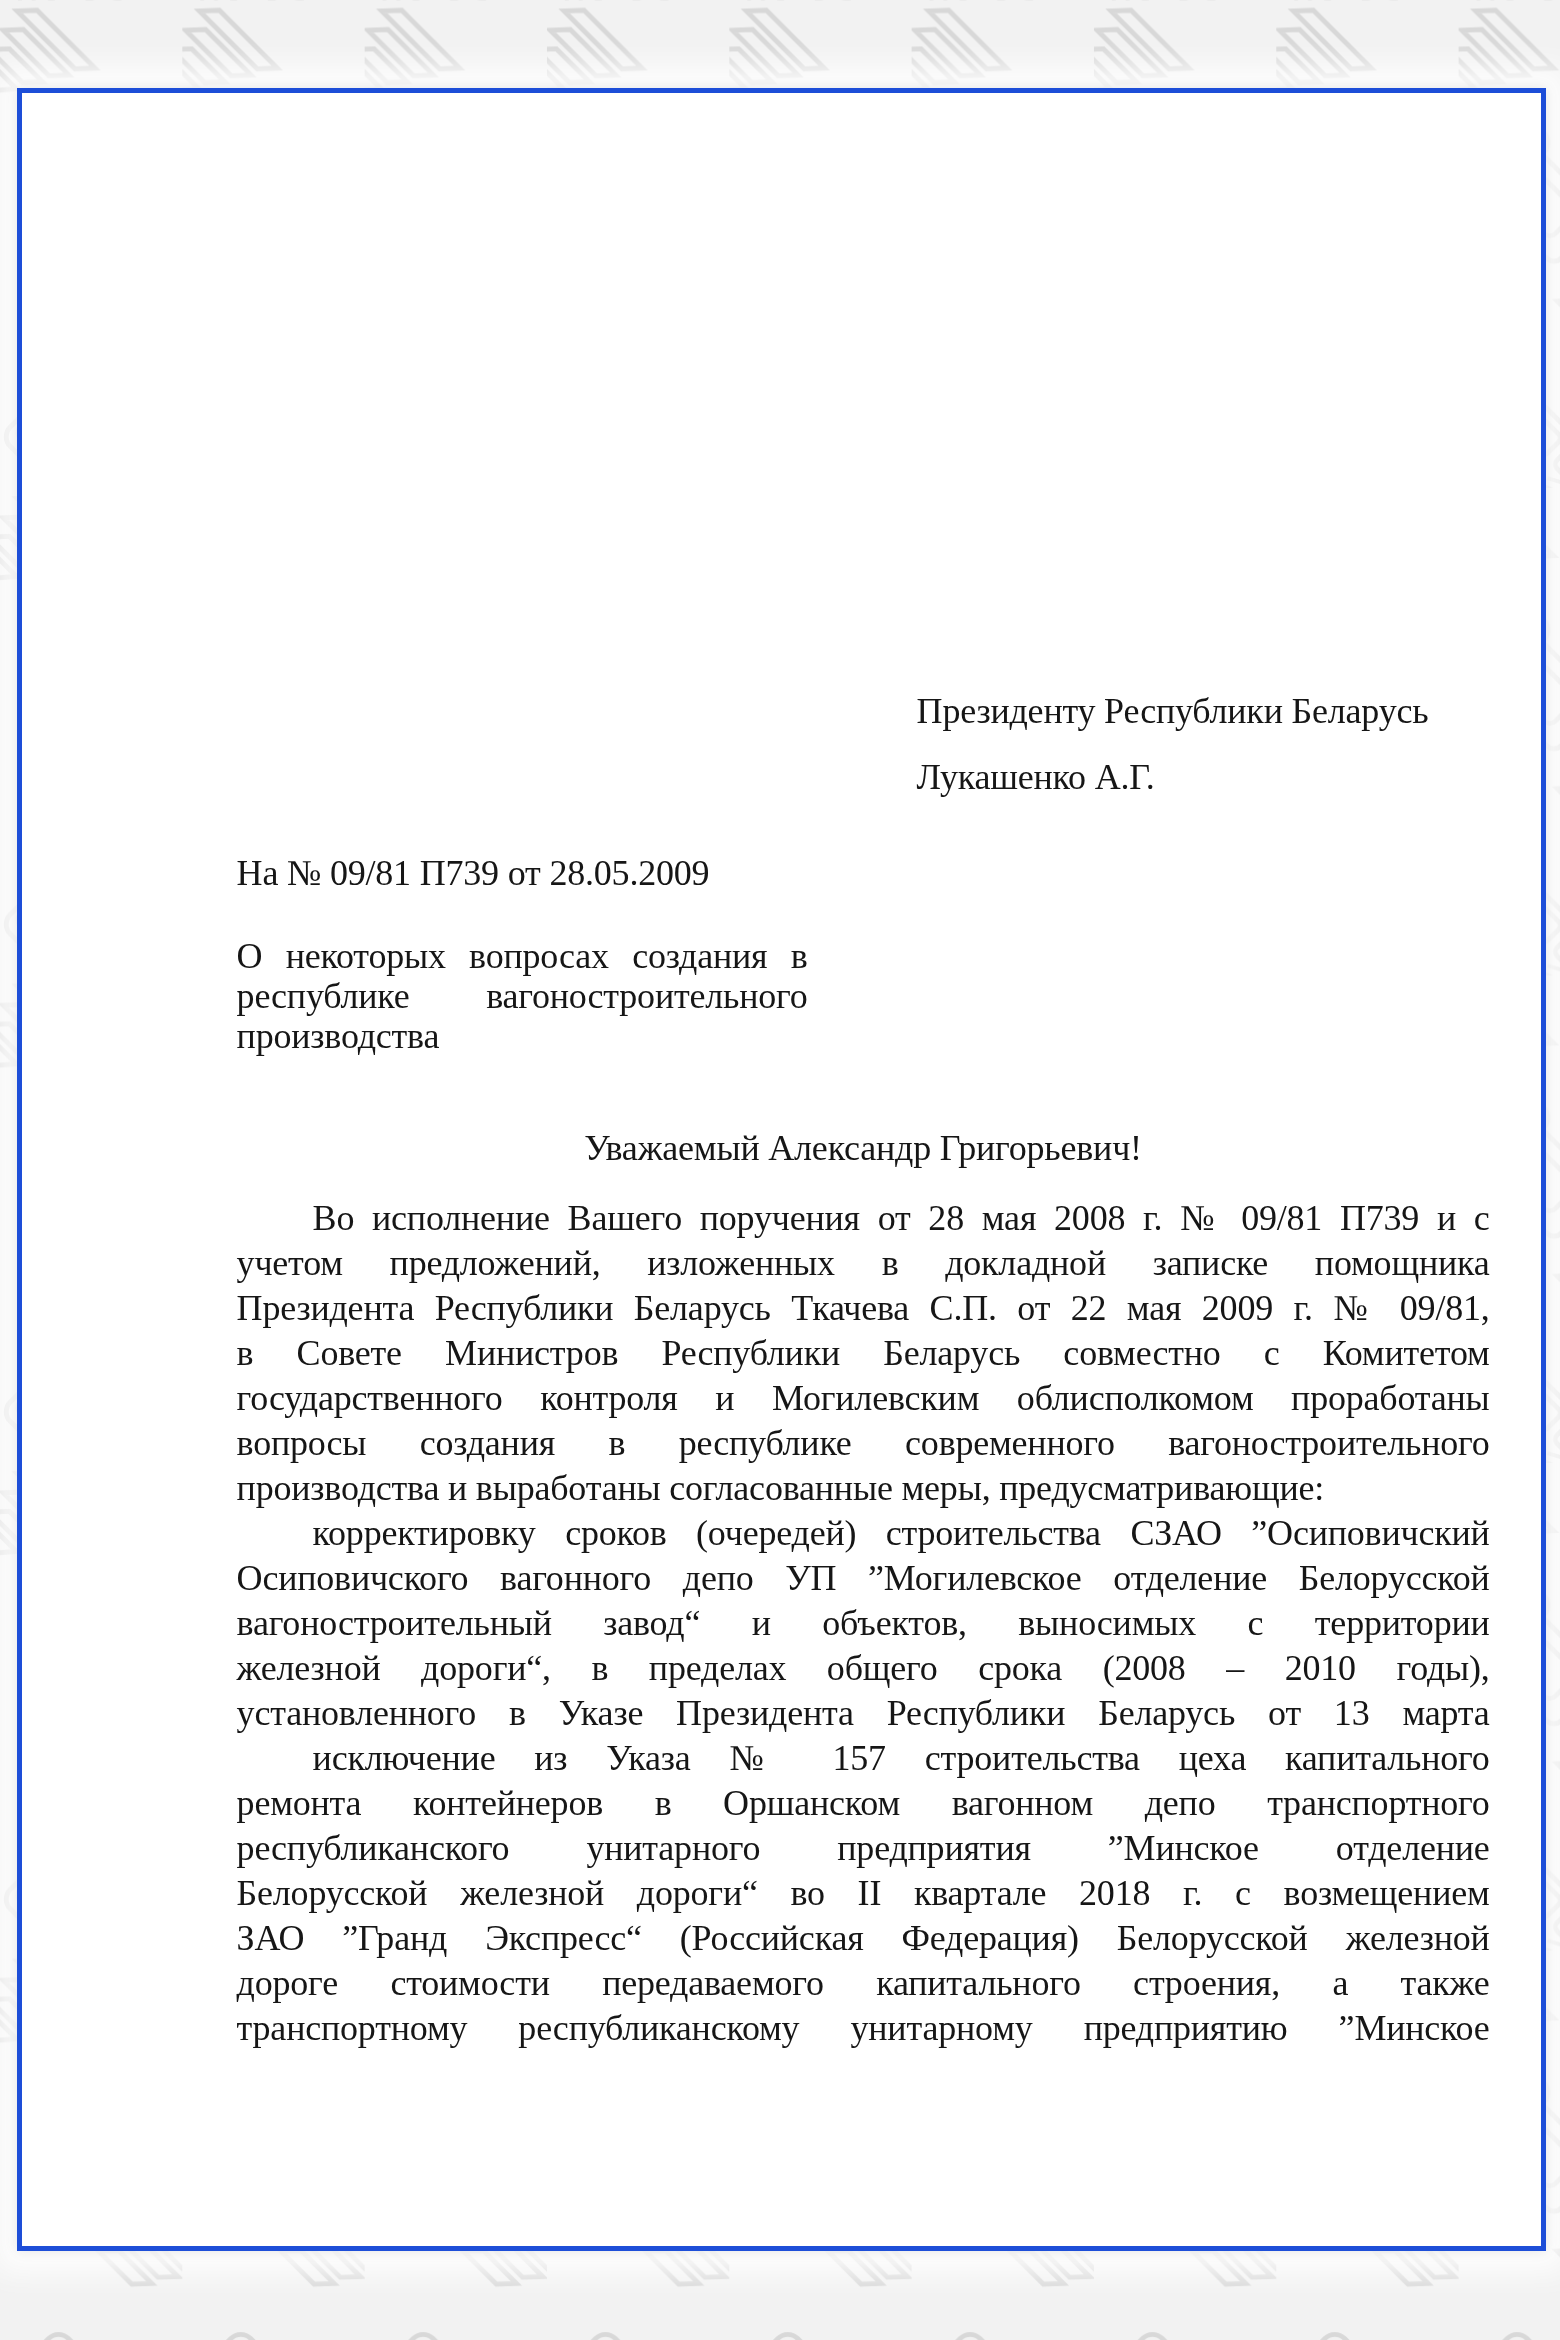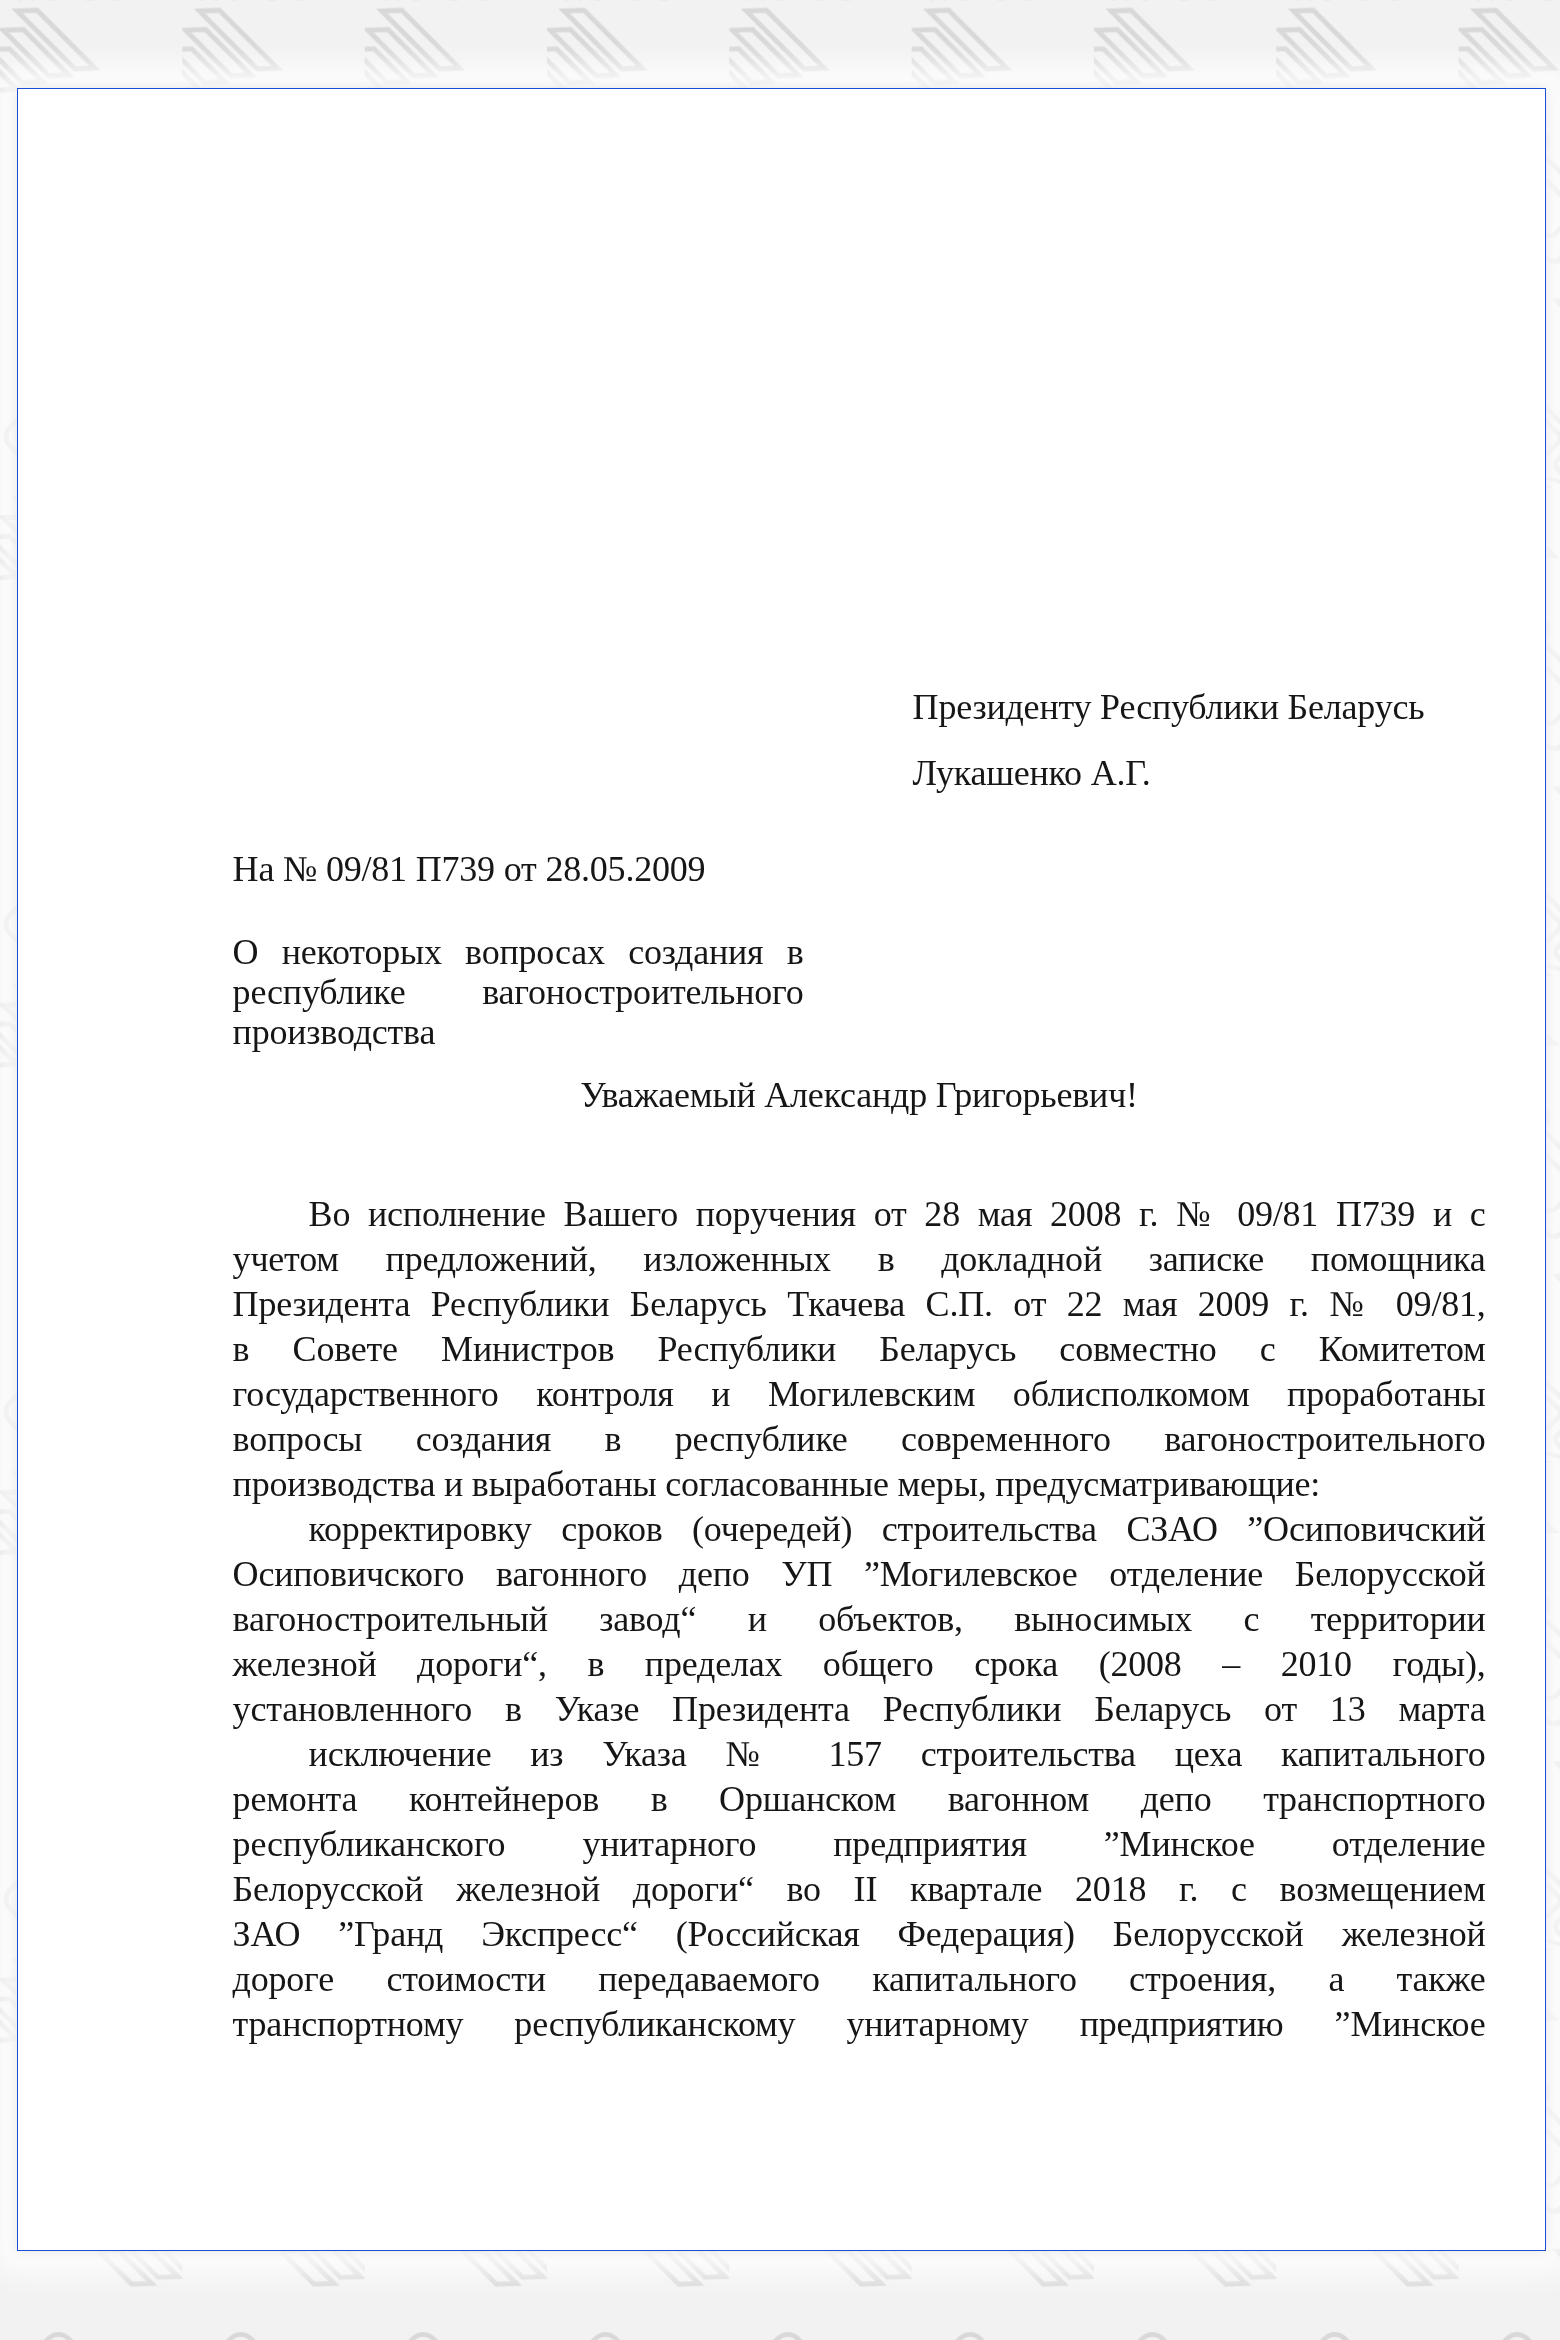--- a/index.html
+++ b/index.html
@@ -17,34 +17,34 @@
     background: var(--background);
     font-family: "Liberation Serif", "DejaVu Serif", serif;
     color: var(--ink);
   }
   .bg-svg { position: absolute; left: 0; top: 0; }
   .paper {
     position: absolute;
     left: 16.6px; top: 88px;
     width: 1529px; height: 2163px;
     background: var(--paper);
-    border: 1px solid #1d4ed8;
+    border: 5px solid #1d4ed8;
     box-shadow: 0 0 11.7px rgba(0,0,0,0.10), 0 0 29px 21.5px rgba(255,255,255,0.92);
   }
   .abs { position: absolute; }
   .txt {
     font-size: 36px;
     letter-spacing: -0.2px;
     color: var(--ink);
   }
   .recipient-block { left: 895px; top: 585px; line-height: 66px; white-space: nowrap; }
   .reference-line  { left: 215px; top: 759px; white-space: nowrap; }
   .subject-block   { left: 215px; top: 843px; width: 571px; }
   .subject-block .sln { height: 40px; line-height: 40px; overflow: visible; }
-  .salutation      { left: 215px; top: 985px; width: 1253px; text-align: center; }
+  .salutation      { left: 215px; top: 1034px; width: 1253px; text-align: center; }
   .body-block      { left: 215px; top: 1103px; width: 1253px; }
   .ln  { height: 45px; line-height: 45px; overflow: visible; }
   .st  { text-align: justify; text-align-last: justify; }
   .ind { text-indent: 76px; }
 </style>
 </head>
 <body>
 
 <svg class="bg-svg" width="1560" height="2341" aria-hidden="true" viewBox="0 0 1600 2400">
   <defs>

